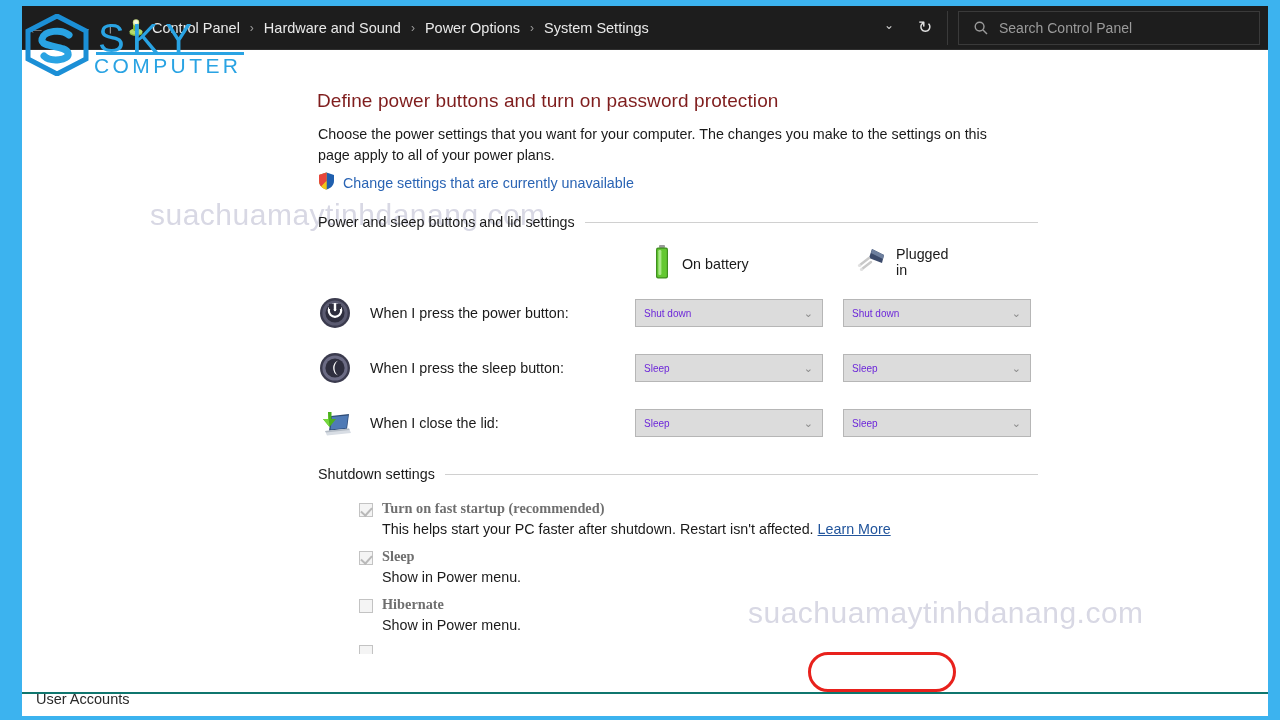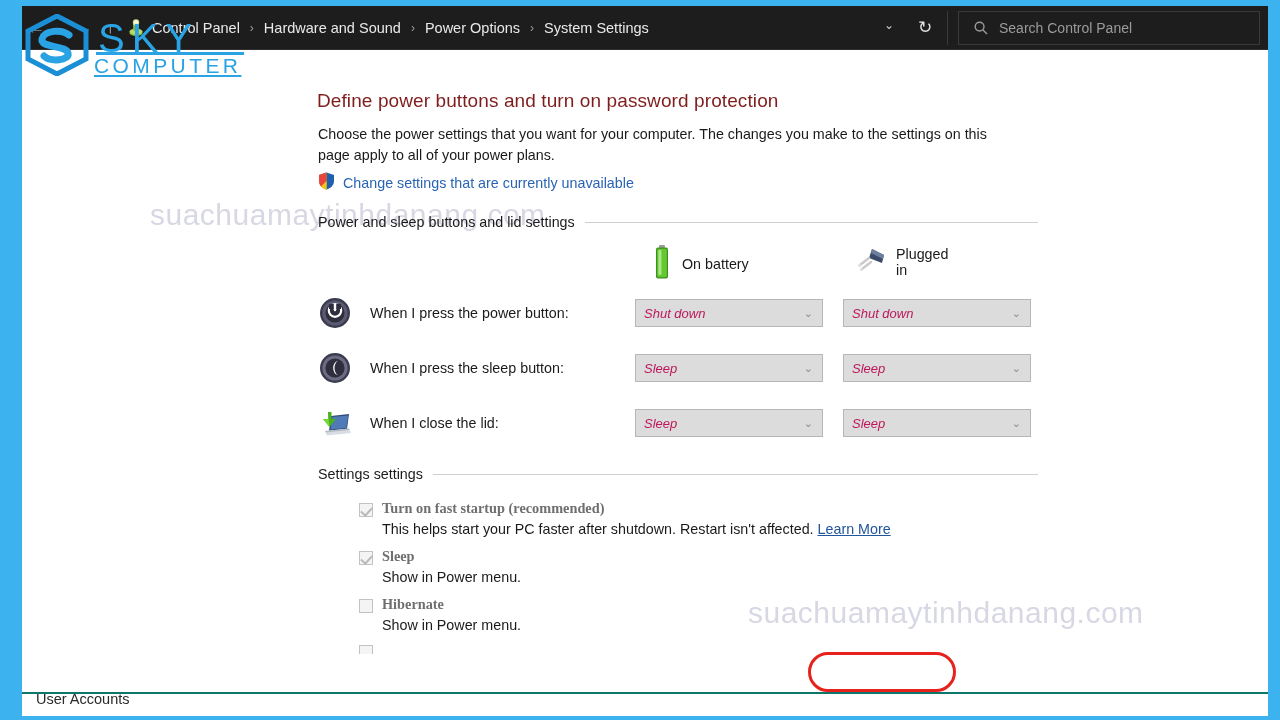--- a/index.html
+++ b/index.html
@@ -143,22 +143,22 @@
   .srow .rlabel { font-size: 14.3px; color: #1a1a1a; white-space: nowrap; }
 
   .combo {
     position: absolute; height: 28px;
     background: #dcdcdc;
     border: 1px solid #b6b6b6;
     display: flex; align-items: center;
     justify-content: space-between;
   }
   .combo .cval {
-    font-size: 13px; color: #be185d; margin-left: 8px;
-    white-space: nowrap; overflow: hidden; font-style: italic;
+    font-size: 10px; color: #6d28d9; margin-left: 8px;
+    white-space: nowrap; overflow: hidden;
   }
   .combo .carrow {
     margin-right: 9px; color: #8b8b8b; font-size: 11px; line-height: 1;
   }
   .combo.battery { left: 317px; width: 188px; }
   .combo.plugged { left: 525px; width: 188px; }
 
   
   .cbrow { position: absolute; left: 337px; }
   .cbline { display: flex; align-items: flex-start; gap: 9px; font-family: Liberation Serif, serif; }
@@ -238,21 +238,21 @@
     width: 230px; height: 66px;
     pointer-events: none;
   }
   #logo .brand {
     position: absolute; left: 76px; top: 2px;
     font-size: 40px; color: #29a3e3; letter-spacing: 7px;
     font-family: "Liberation Sans", sans-serif;
   }
   #logo .brand2 {
     position: absolute; left: 72px; top: 40px;
-    font-size: 21px; color: #29a3e3; letter-spacing: 3.4px; text-decoration: underline;
+    font-size: 21px; color: #29a3e3; letter-spacing: 3.4px;
   }
   #logo .underbar {
     position: absolute; left: 74px; top: 38px;
     width: 148px; height: 3px; background: #29a3e3;
   }
 </style>
 </head>
 <body>
 
 <div id="frame">
@@ -413,21 +413,21 @@
           <span class="cval">Sleep</span>
           <span class="carrow">⌄</span>
         </div>
         <div class="combo plugged">
           <span class="cval">Sleep</span>
           <span class="carrow">⌄</span>
         </div>
       </div>
 
       <div class="section" id="sec-shutdown">
-        <span class="stitle">Settings settings</span>
+        <span class="stitle">Shutdown settings</span>
         <span class="rule"></span>
       </div>
 
       <div class="cbrow" id="cb-0">
         <div class="cbline">
           <span class="cbox checked"></span>
           <span class="cbtitle">Turn on fast startup (recommended)</span>
         </div>
         <div class="cbsub">
           <span>This helps start your PC faster after shutdown. Restart isn't affected. </span><a href="#">Learn More</a>

